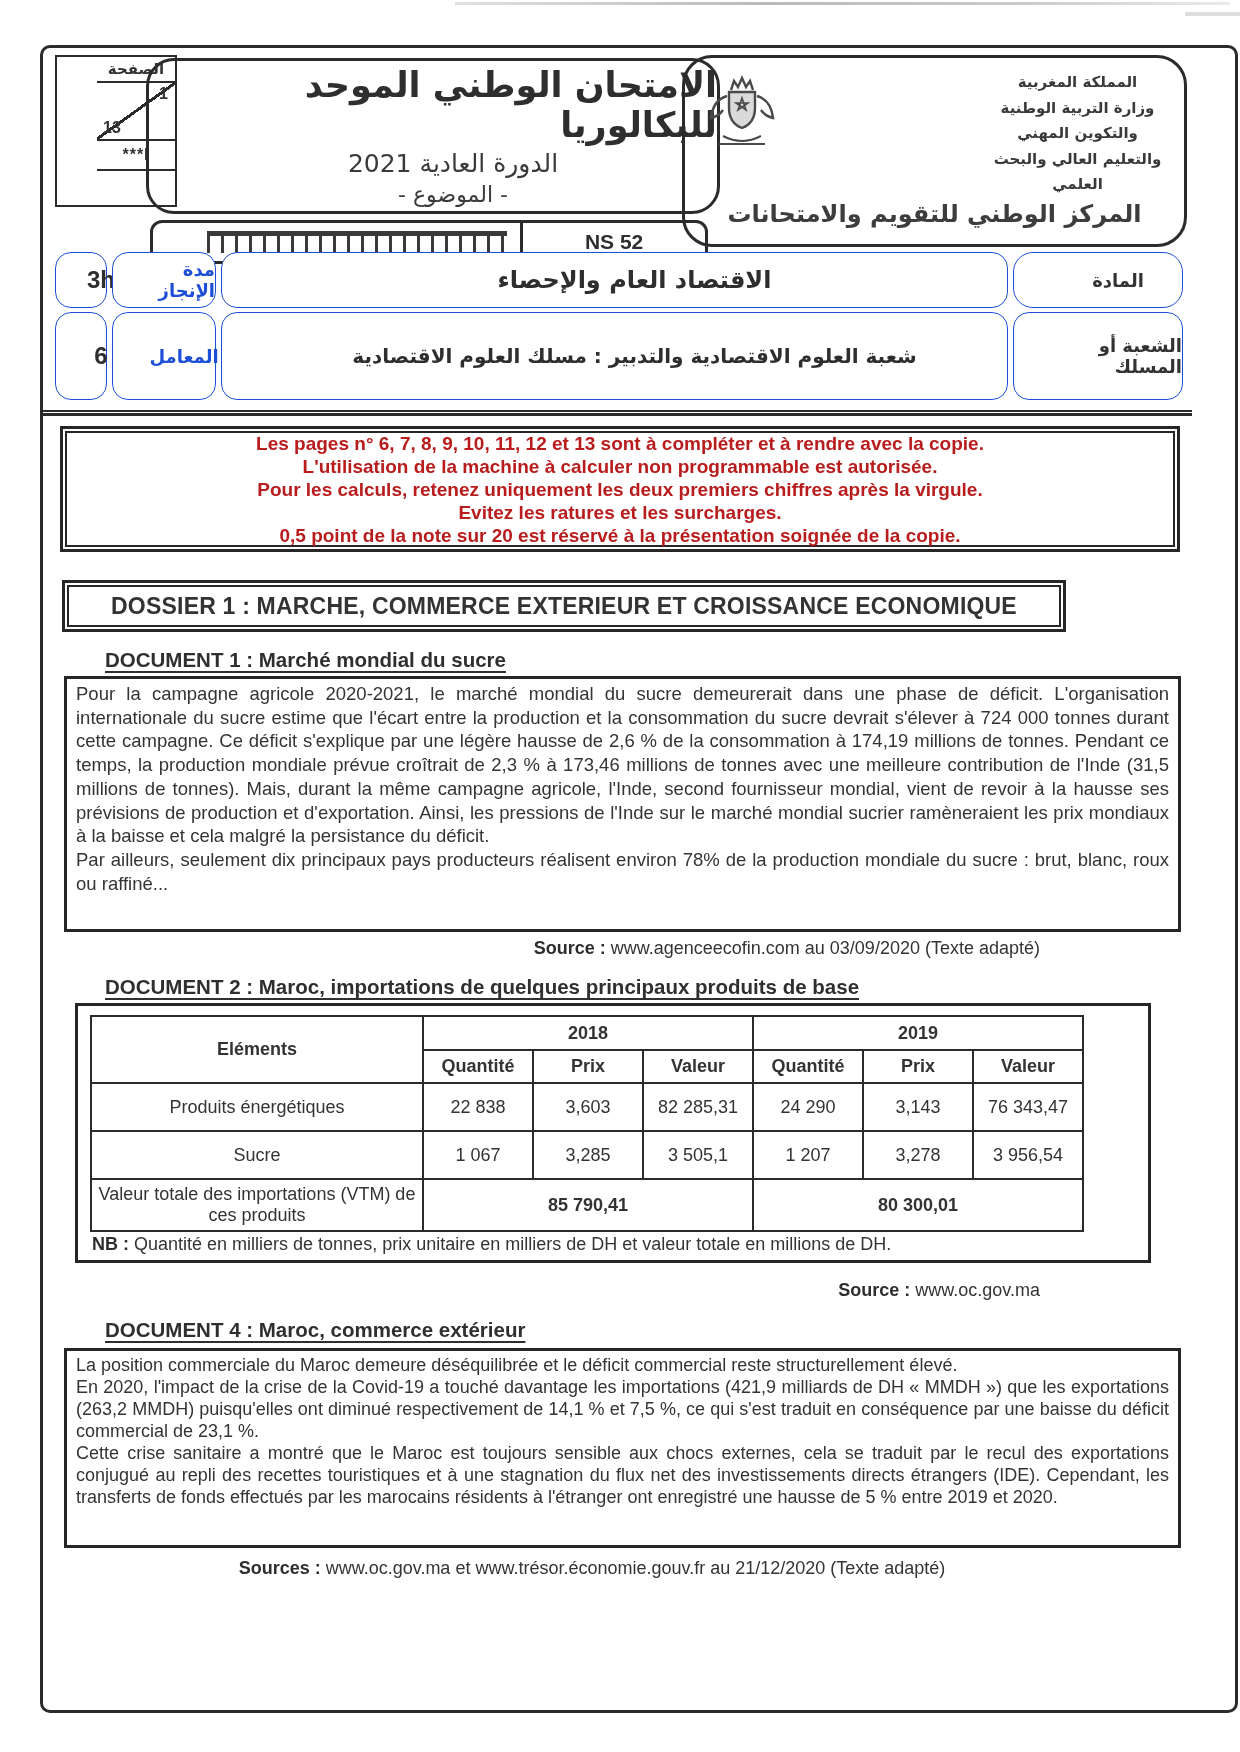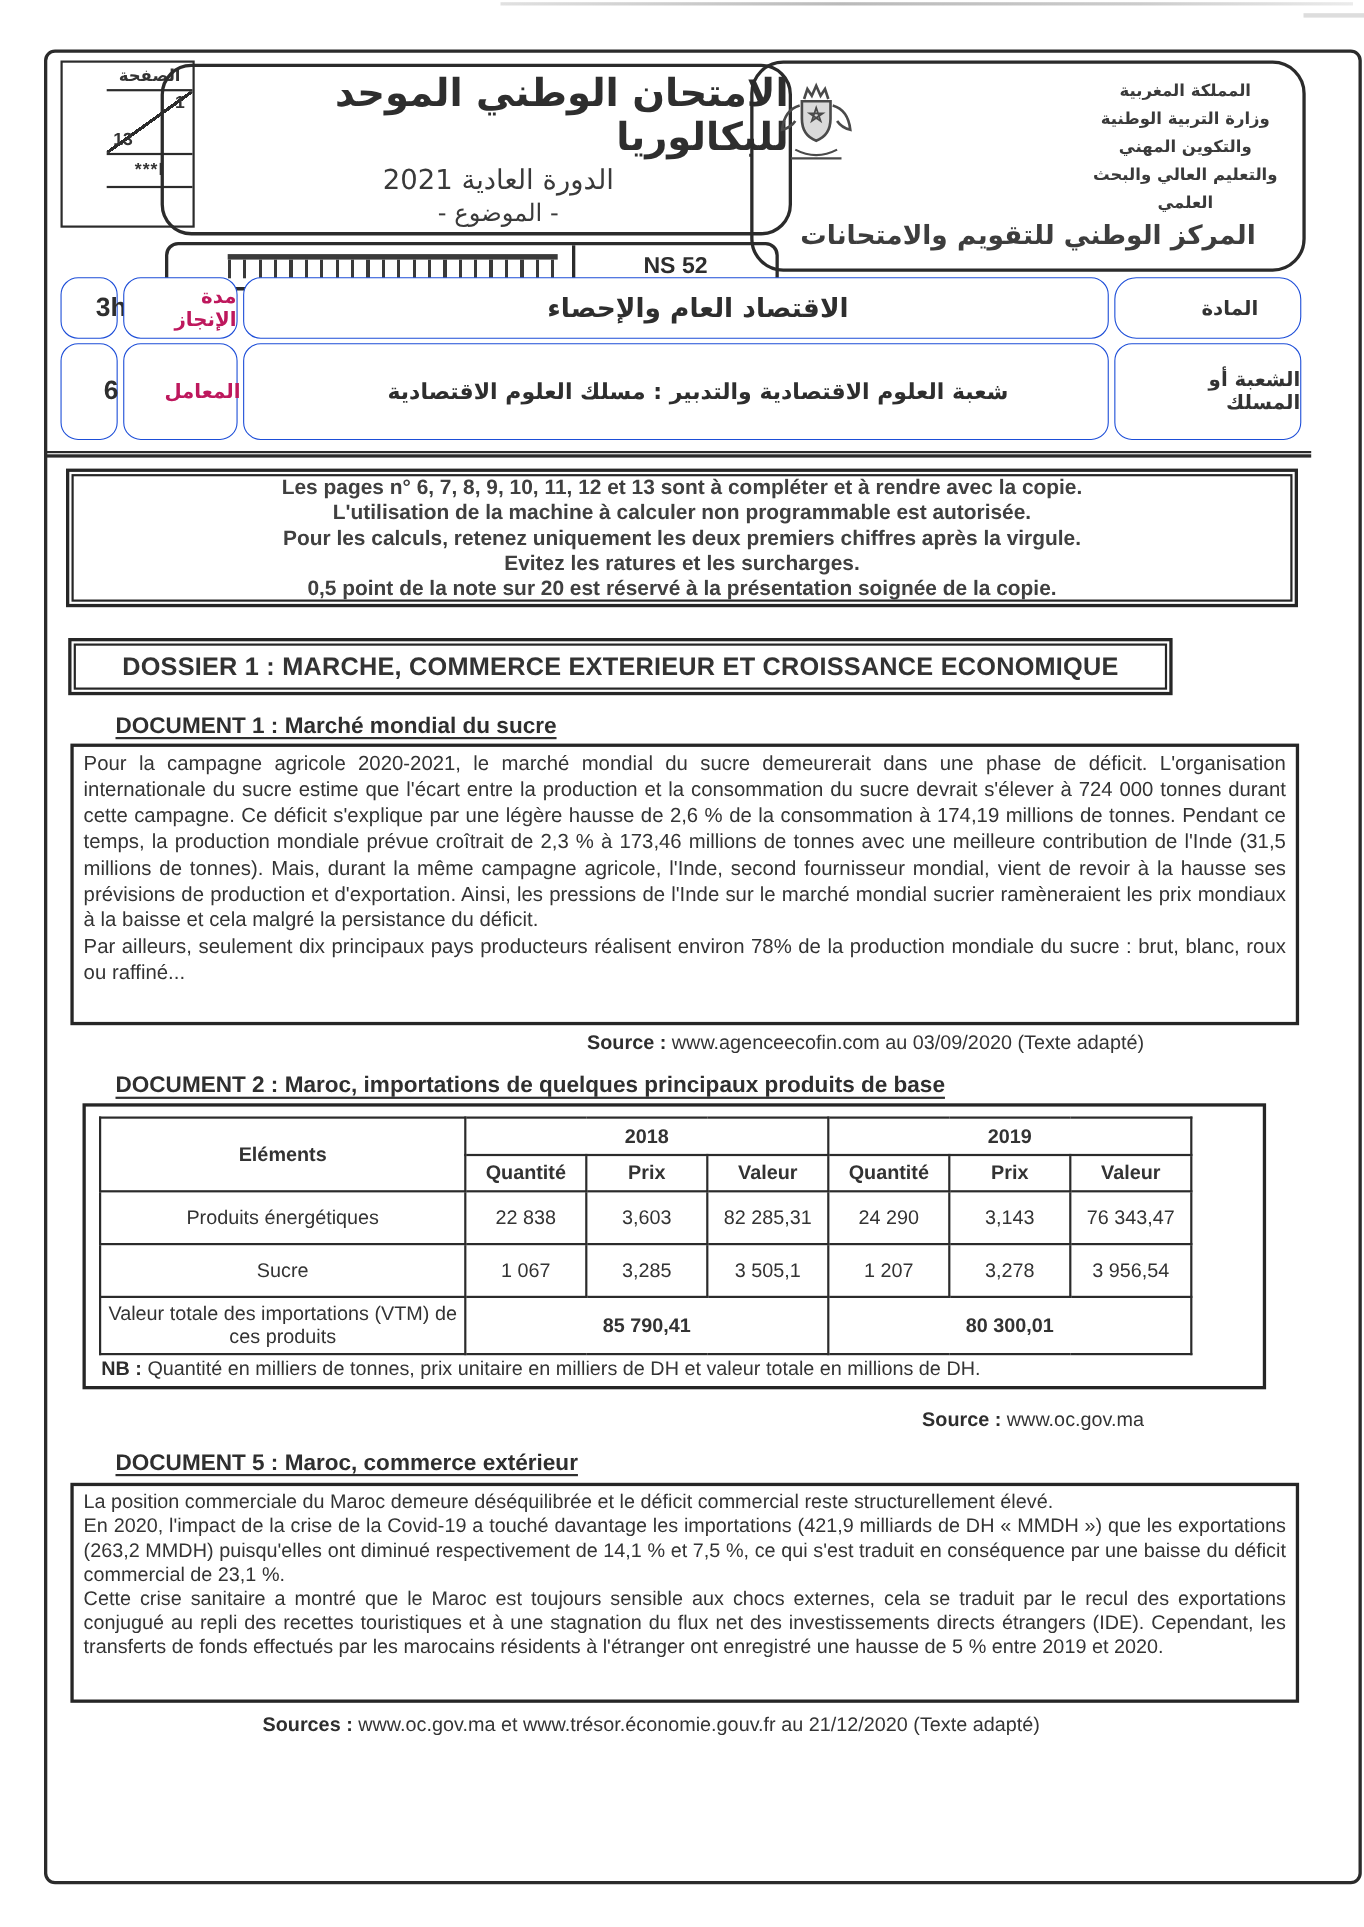--- a/index.html
+++ b/index.html
@@ -46,34 +46,34 @@
   .logo-cols{display:flex;align-items:flex-start;justify-content:space-between;}
   .tif{width:190px;text-align:center;font-size:12px;font-weight:bold;line-height:1.75;color:#3a3a3a;
        font-family:"DejaVu Sans",sans-serif;letter-spacing:.5px;}
   .arab{width:185px;text-align:center;font-size:15px;font-weight:bold;line-height:1.7;color:#3a3a3a;}
   .emblem{width:86px;display:flex;justify-content:center;padding-top:4px;}
   .center-name{text-align:center;font-size:24px;font-weight:bold;color:#3d3d3d;margin-top:2px;}
 
   
   .metabox{border:1px solid #1d4ed8;border-radius:16px;display:flex;align-items:center;justify-content:center;box-sizing:border-box;background:#fff;}
   .m-val{font-weight:bold;font-size:24px;color:#2e2e2e;}
-  .m-key{font-weight:bold;font-size:18px;color:#be185d;}
+  .m-key{font-weight:bold;font-size:18px;color:#1d4ed8;}
   .m-sub{font-weight:bold;font-size:24px;color:#2e2e2e;}
   .m-track{font-weight:bold;font-size:20px;color:#2e2e2e;}
   .m-lab{font-weight:bold;font-size:18px;color:#333;}
 
   
   .sep{left:40px;top:410px;width:1152px;height:6px;border-top:2px solid #2b2b2b;border-bottom:3px solid #2b2b2b;box-sizing:border-box;}
 
   
   .dbl{border:3px solid #262626;padding:2px;background:#fff;}
   .dbl-in{border:2px solid #262626;width:100%;height:100%;box-sizing:border-box;display:flex;flex-direction:column;align-items:center;justify-content:center;}
 
   .instructions{left:60px;top:426px;width:1120px;height:126px;box-sizing:border-box;}
-  .instr-line{font-weight:bold;font-size:19px;line-height:23px;text-align:center;color:#404040;}
+  .instr-line{font-weight:bold;font-size:19px;line-height:23px;text-align:center;color:#b91c1c;}
 
   .dossier{left:62px;top:580px;width:1004px;height:52px;box-sizing:border-box;}
   .dossier-t{font-weight:bold;font-size:23px;letter-spacing:.2px;color:#333;text-align:center;}
 
   .doc-head{font-weight:bold;font-size:20.5px;color:#2f2f2f;text-decoration:underline;text-decoration-thickness:2px;text-underline-offset:4px;}
   .doc-box{border:3px solid #262626;box-sizing:border-box;padding:3px 9px;text-align:justify;
            font-size:18.5px;line-height:23.7px;color:#343434;background:#fff;}
   .doc-box p{margin:0;}
 
   .src{font-size:18px;color:#343434;}
@@ -249,21 +249,21 @@
     </tbody>
       </table>
     <div class="nb-line">
       <b>NB :</b><span> Quantité en milliers de tonnes, prix unitaire en milliers de DH et valeur totale en millions de DH.</span>
     </div>
   </div>
   <div class="abs src" style="top:1280px;right:200px;">
     <b>Source :</b><span> www.oc.gov.ma</span>
   </div>
 
-  <div class="abs doc-head" style="left:65px;top:1318px;">DOCUMENT 5 : Maroc, commerce extérieur</div>
+  <div class="abs doc-head" style="left:65px;top:1318px;">DOCUMENT 4 : Maroc, commerce extérieur</div>
   <div class="abs doc-box" style="left:64px;top:1348px;width:1117px;height:200px;line-height:22px;font-size:18px;">
     <p>La position commerciale du Maroc demeure déséquilibrée et le déficit commercial reste structurellement élevé.</p>
     <p>En 2020, l'impact de la crise de la Covid-19 a touché davantage les importations (421,9 milliards de DH « MMDH ») que les exportations (263,2 MMDH) puisqu'elles ont diminué respectivement de 14,1 % et 7,5 %, ce qui s'est traduit en conséquence par une baisse du déficit commercial de 23,1 %.</p>
     <p>Cette crise sanitaire a montré que le Maroc est toujours sensible aux chocs externes, cela se traduit par le recul des exportations conjugué au repli des recettes touristiques et à une stagnation du flux net des investissements directs étrangers (IDE). Cependant, les transferts de fonds effectués par les marocains résidents à l'étranger ont enregistré une hausse de 5 % entre 2019 et 2020.</p>
   </div>
   <div class="abs src" style="top:1558px;left:0;width:1104px;text-align:center;">
     <b>Sources :</b><span> www.oc.gov.ma et www.trésor.économie.gouv.fr au 21/12/2020 (Texte adapté)</span>
   </div>
 
 </div>

